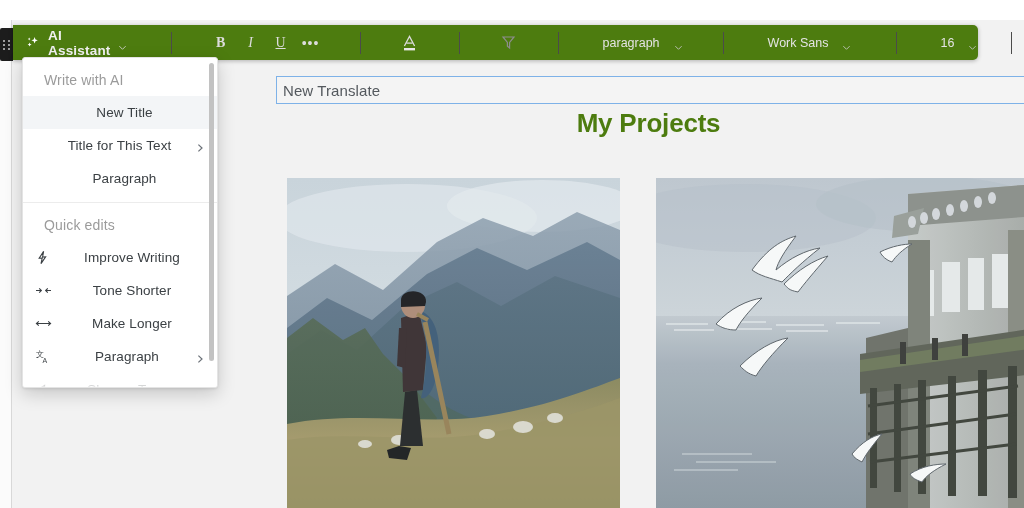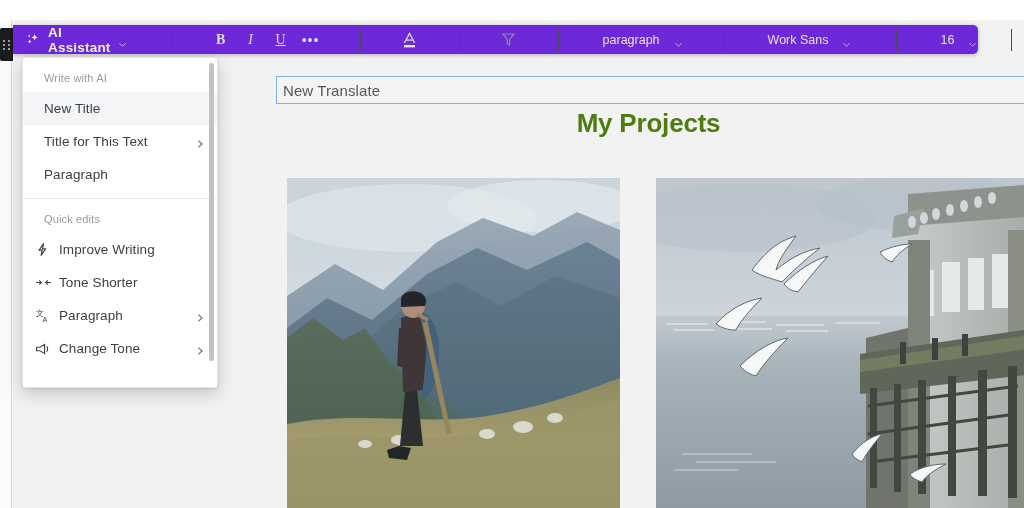--- a/index.html
+++ b/index.html
@@ -55,22 +55,22 @@
   
   .grip {
     position: absolute; left: 0; top: 28px; width: 13px; height: 33px;
     background: #1c1c1c; display: flex; align-items: center; justify-content: center;
     border-radius: 2px 0 0 2px;
   }
   .grip .dots { display: grid; grid-template-columns: 3px 3px; gap: 2px 2px; }
   .grip .dots i { width: 2px; height: 2px; background: #c8c8c8; display: block; border-radius: 1px;}
 
   .toolbar {
-    position: absolute; left: 13px; top: 25px; width: 965px; height: 29px;
-    background: #6d28d9;
+    position: absolute; left: 13px; top: 25px; width: 965px; height: 35px;
+    background: #4d7c0f;
     border-radius: 0 5px 5px 0;
     display: flex; align-items: center;
     color: #e9e9e9;
     box-shadow: 0 1px 4px rgba(0,0,0,.28);
     gap: 32px;
   }
   .tb-group { display: flex; align-items: center; height: 100%; }
   .sep { width: 1px; height: 22px; background: #4b4b4b; margin: 0 2px; flex: none; }
 
   .ai-btn {
@@ -112,29 +112,29 @@
   
   .menu {
     position: absolute; left: 22px; top: 57px; width: 196px; height: 331px;
     background: #ffffff;
     border: 1px solid #e4e4e4;
     border-radius: 3px;
     box-shadow: 0 6px 18px rgba(0,0,0,.18), 0 1px 3px rgba(0,0,0,.10);
     overflow: hidden;
   }
   .menu-section-label {
-    font-size: 11px; color: #9b9b9b; padding: 14px 0 8px 21px; letter-spacing: .15px;
+    font-size: 14px; color: #9b9b9b; padding: 14px 0 8px 21px; letter-spacing: .15px;
   }
   .menu-item {
     height: 33px; display: flex; align-items: center;
     padding: 0 12px 0 21px; cursor: pointer;
     font-size: 13.5px; color: #3b4044;
   }
   .menu-item.active { background: #f3f5f7; }
-  .menu-item .mi-label { flex: 1; white-space: nowrap; letter-spacing: .1px; }
+  .menu-item .mi-label { flex: 1; white-space: nowrap; letter-spacing: .1px; text-align: center; }
   .menu-item .mi-icon {
     width: 24px; flex: none; display: flex; align-items: center; color: #3b4044;
     margin-left: -6px;
   }
   .menu-item.has-icon { padding-left: 18px; }
   .menu-item .chev { width: 10px; height: 10px; flex: none; color: #6b7178; }
   .menu-div { height: 1px; background: #ececec; margin: 7px 0 0 0; }
 
   .menu-scrollbar {
     position: absolute; right: 3px; top: 5px; width: 5px; height: 318px;
@@ -586,20 +586,29 @@
     <div class="menu-item has-icon">
       <span class="mi-icon">
         <svg width="17" height="13" viewBox="0 0 17 13" fill="none">
           <path d="M1 6.5 L6.2 6.5 M4.2 4.3 L6.4 6.5 L4.2 8.7" stroke="#3b4044" stroke-width="1.1"></path>
           <path d="M16 6.5 L10.8 6.5 M12.8 4.3 L10.6 6.5 L12.8 8.7" stroke="#3b4044" stroke-width="1.1"></path>
         </svg>
       </span>
       <span class="mi-label">Tone Shorter</span>
     </div>
 
+    <div class="menu-item has-icon">
+      <span class="mi-icon">
+        <svg width="17" height="13" viewBox="0 0 17 13" fill="none">
+          <path d="M1.4 6.5 L15.6 6.5" stroke="#3b4044" stroke-width="1.1"></path>
+          <path d="M3.8 4.3 L1.4 6.5 L3.8 8.7 M13.2 4.3 L15.6 6.5 L13.2 8.7" stroke="#3b4044" stroke-width="1.1" fill="none"></path>
+        </svg>
+      </span>
+      <span class="mi-label">Make Longer</span>
+    </div>
 
     <div class="menu-item has-icon">
       <span class="mi-icon">
         <svg width="16" height="15" viewBox="0 0 16 15" fill="none">
           <text x="1" y="8" font-size="8" font-family="Liberation Sans, sans-serif" fill="#3b4044">文</text>
           <text x="7.4" y="13.6" font-size="7" font-family="Liberation Sans, sans-serif" fill="#3b4044">A</text>
         </svg>
       </span>
       <span class="mi-label">Paragraph</span>
       <span class="chev">

